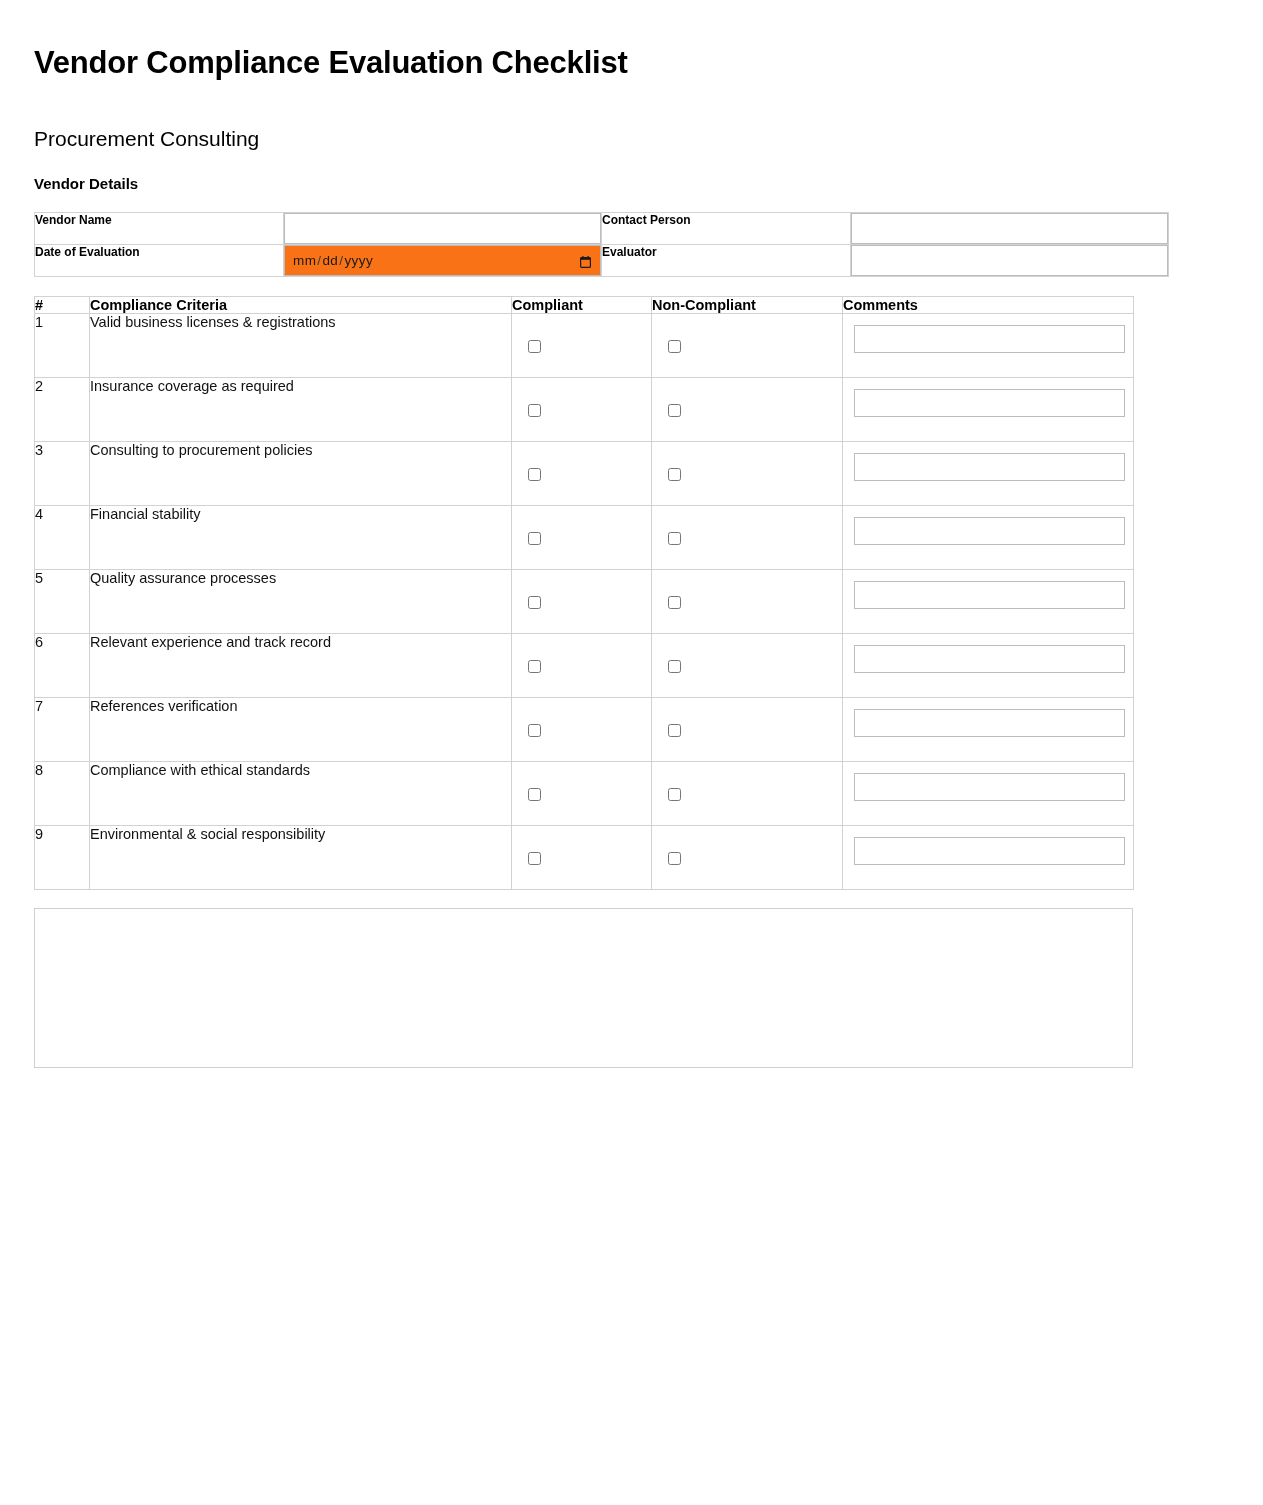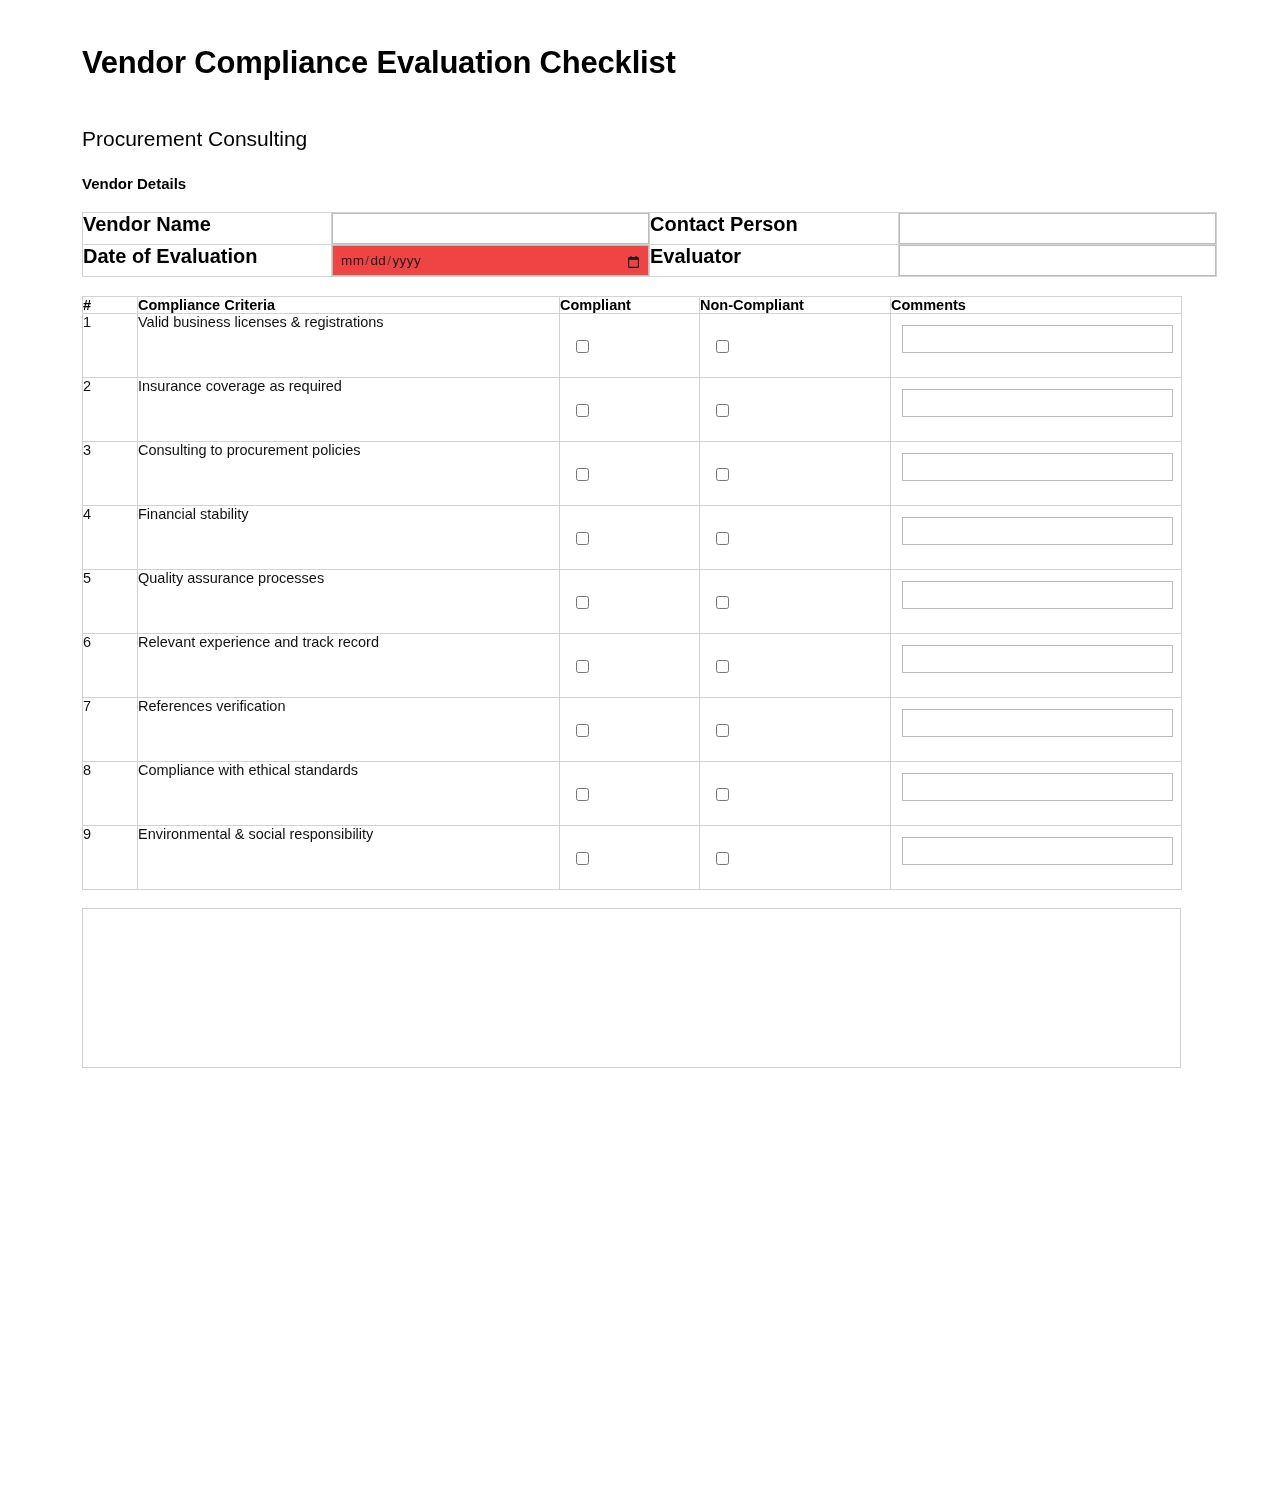--- a/index.html
+++ b/index.html
@@ -9,21 +9,21 @@
     background: #ffffff;
   }
   body {
     width: 1263px;
     min-height: 1505px;
     font-family: "Liberation Sans", sans-serif;
     color: #111111;
     -webkit-font-smoothing: antialiased;
   }
   .page {
-    padding: 44px 82px 0 82px;
+    padding: 44px 82px 0 34px;
     width: 1263px;
   }
 
   h1.doc-title {
     font-size: 31px;
     font-weight: bold;
     margin: 0 0 0 0;
     line-height: 1.25;
     letter-spacing: -0.2px;
     color: #000;
@@ -51,21 +51,21 @@
     border: 1px solid #d2d2d2;
   }
   table.grid td, table.grid th {
     border: 1px solid #d2d2d2;
     vertical-align: top;
     padding: 0;
   }
 
   
   .vd-label {
-    font-size: 20px;
+    font-size: 12px;
     font-weight: bold;
     padding: 22px 0 22px 14px;
     vertical-align: middle;
     color: #000;
   }
   .vd-field {
     padding: 10px 8px 10px 8px;
   }
   .vd-col-label { width: 249px; }
   .vd-col-field { width: 318px; }
@@ -81,21 +81,21 @@
     border-radius: 0;
     color: #111;
     outline: none;
     display: block;
   }
   .date-wrap {
     position: relative;
     width: 100%;
     height: 31px;
     border: 1px solid #bcbcbc;
-    background: #ef4444;
+    background: #f97316;
     display: flex;
     align-items: center;
     padding: 0 8px;
   }
   .date-ph {
     font-family: "Liberation Sans", sans-serif;
     font-size: 13.5px;
     color: #1a1a1a;
     letter-spacing: 0.4px;
     user-select: none;

